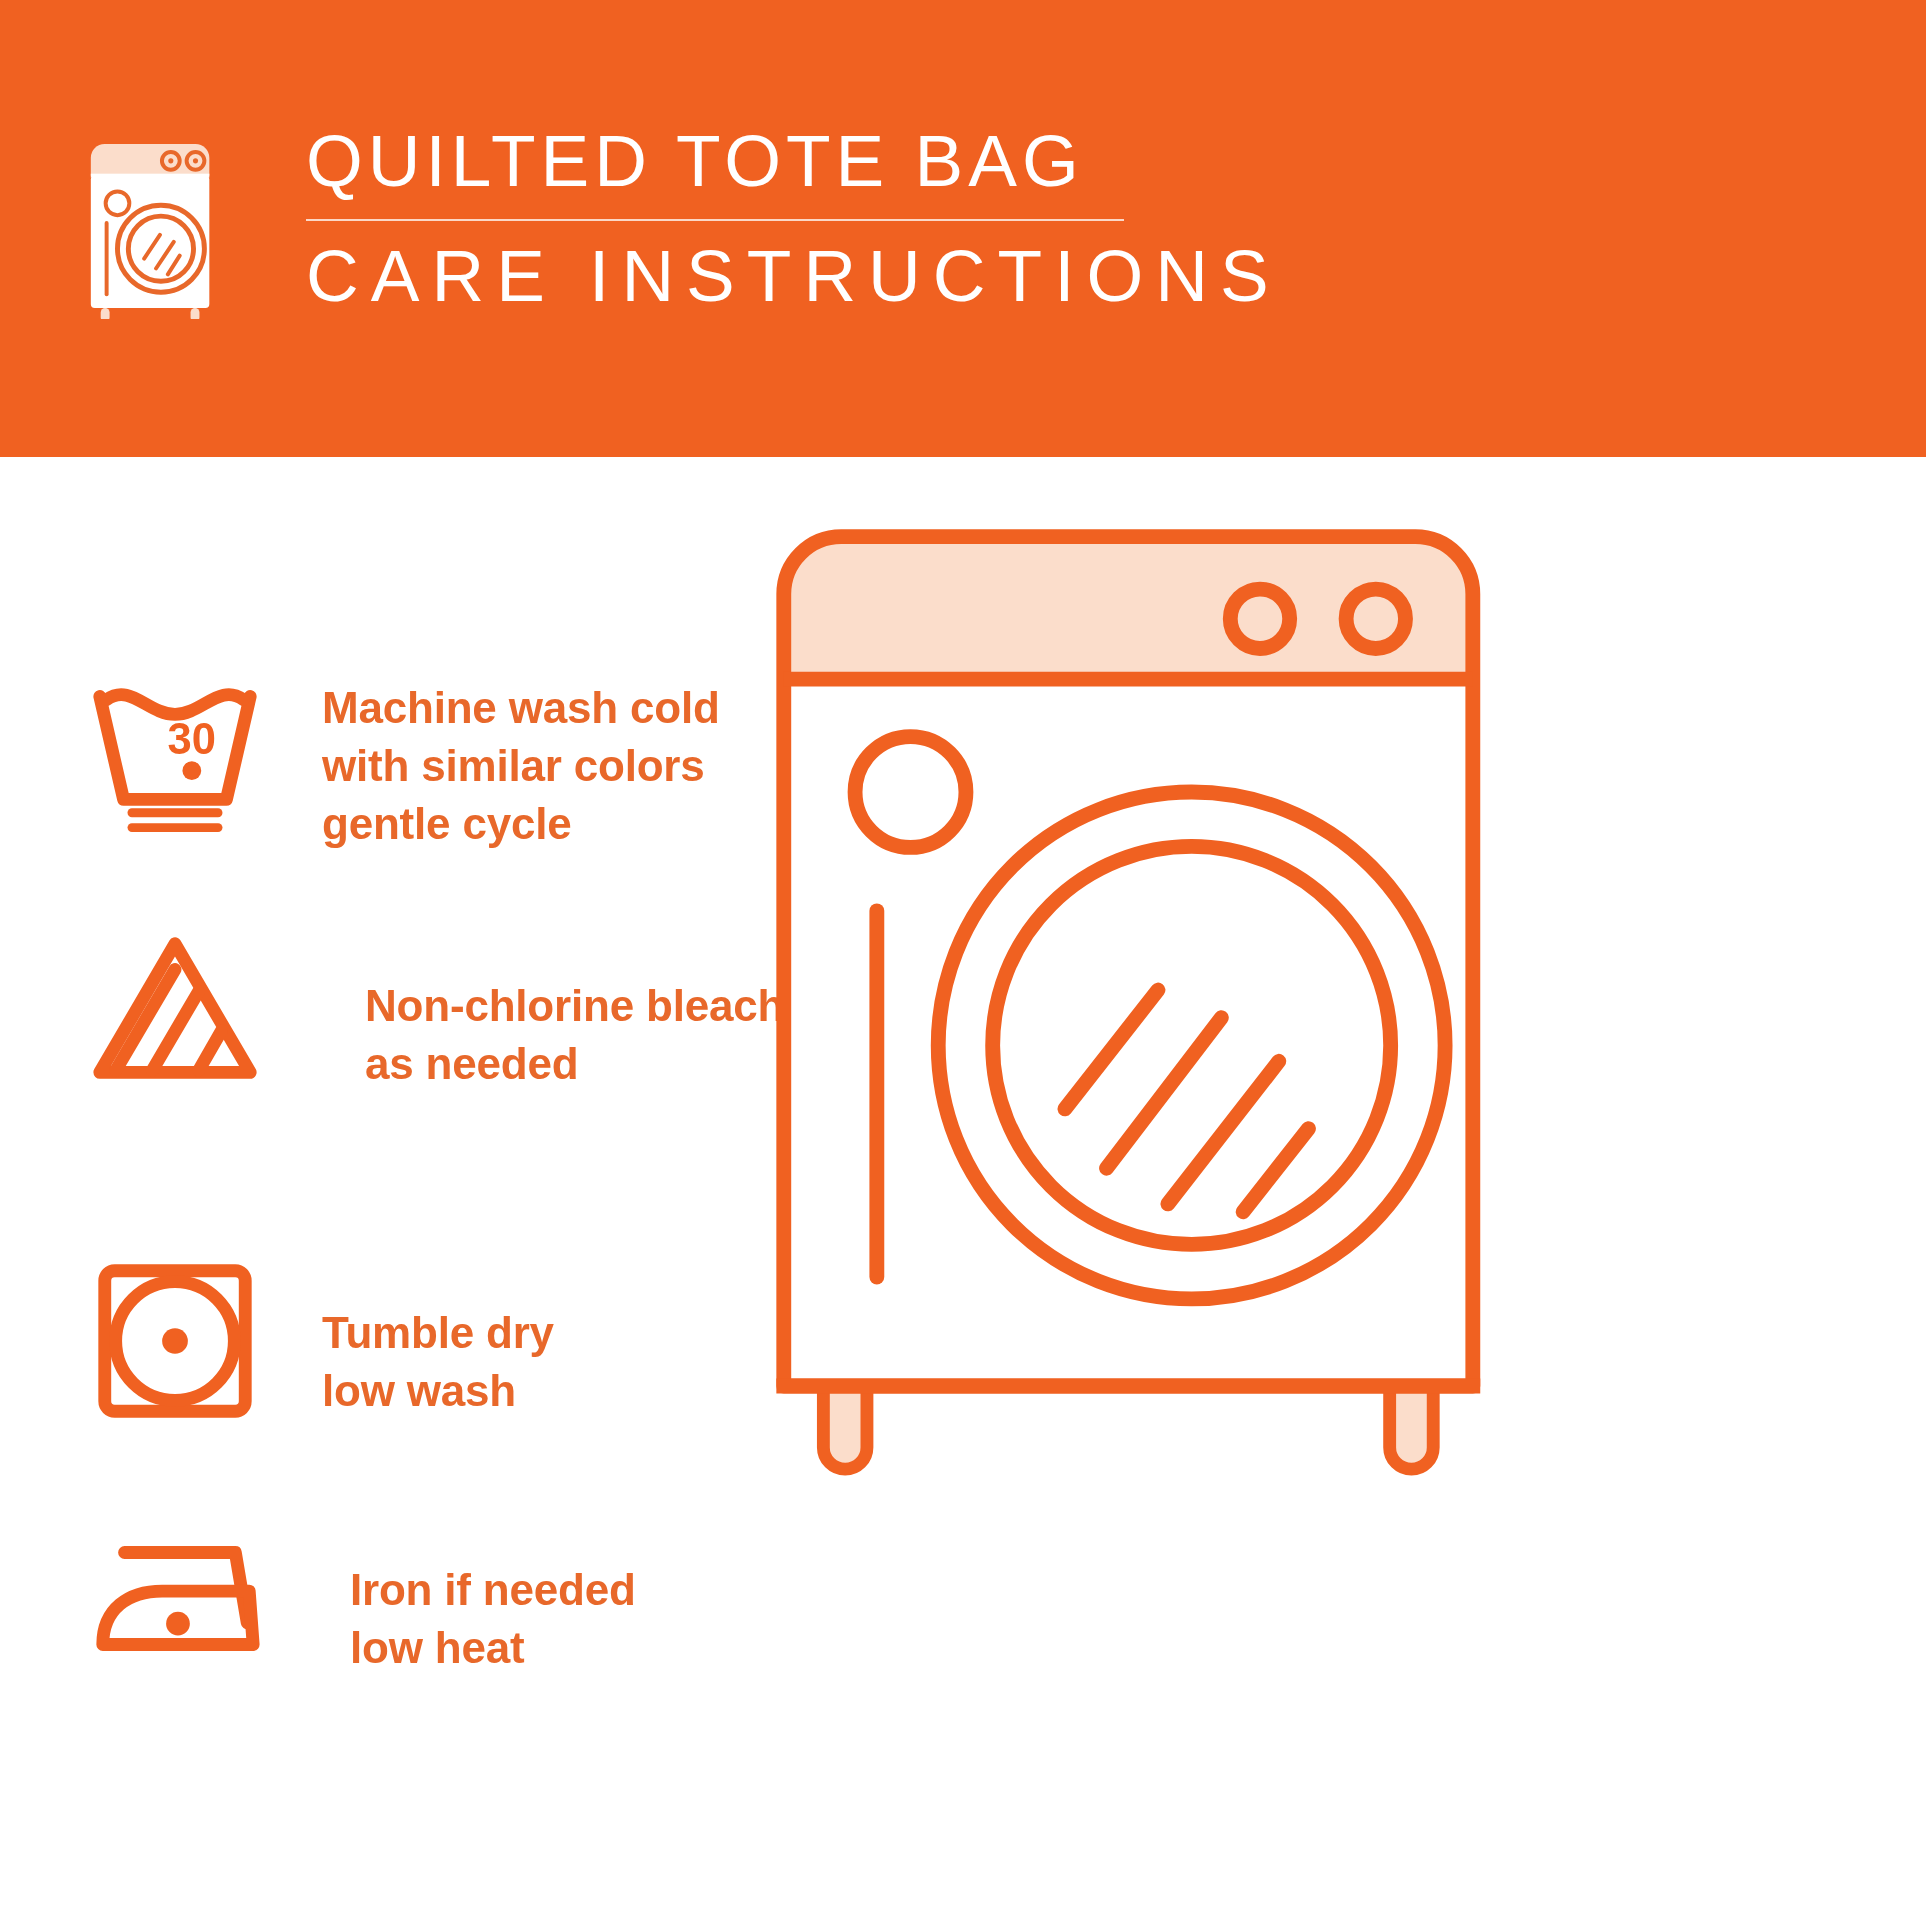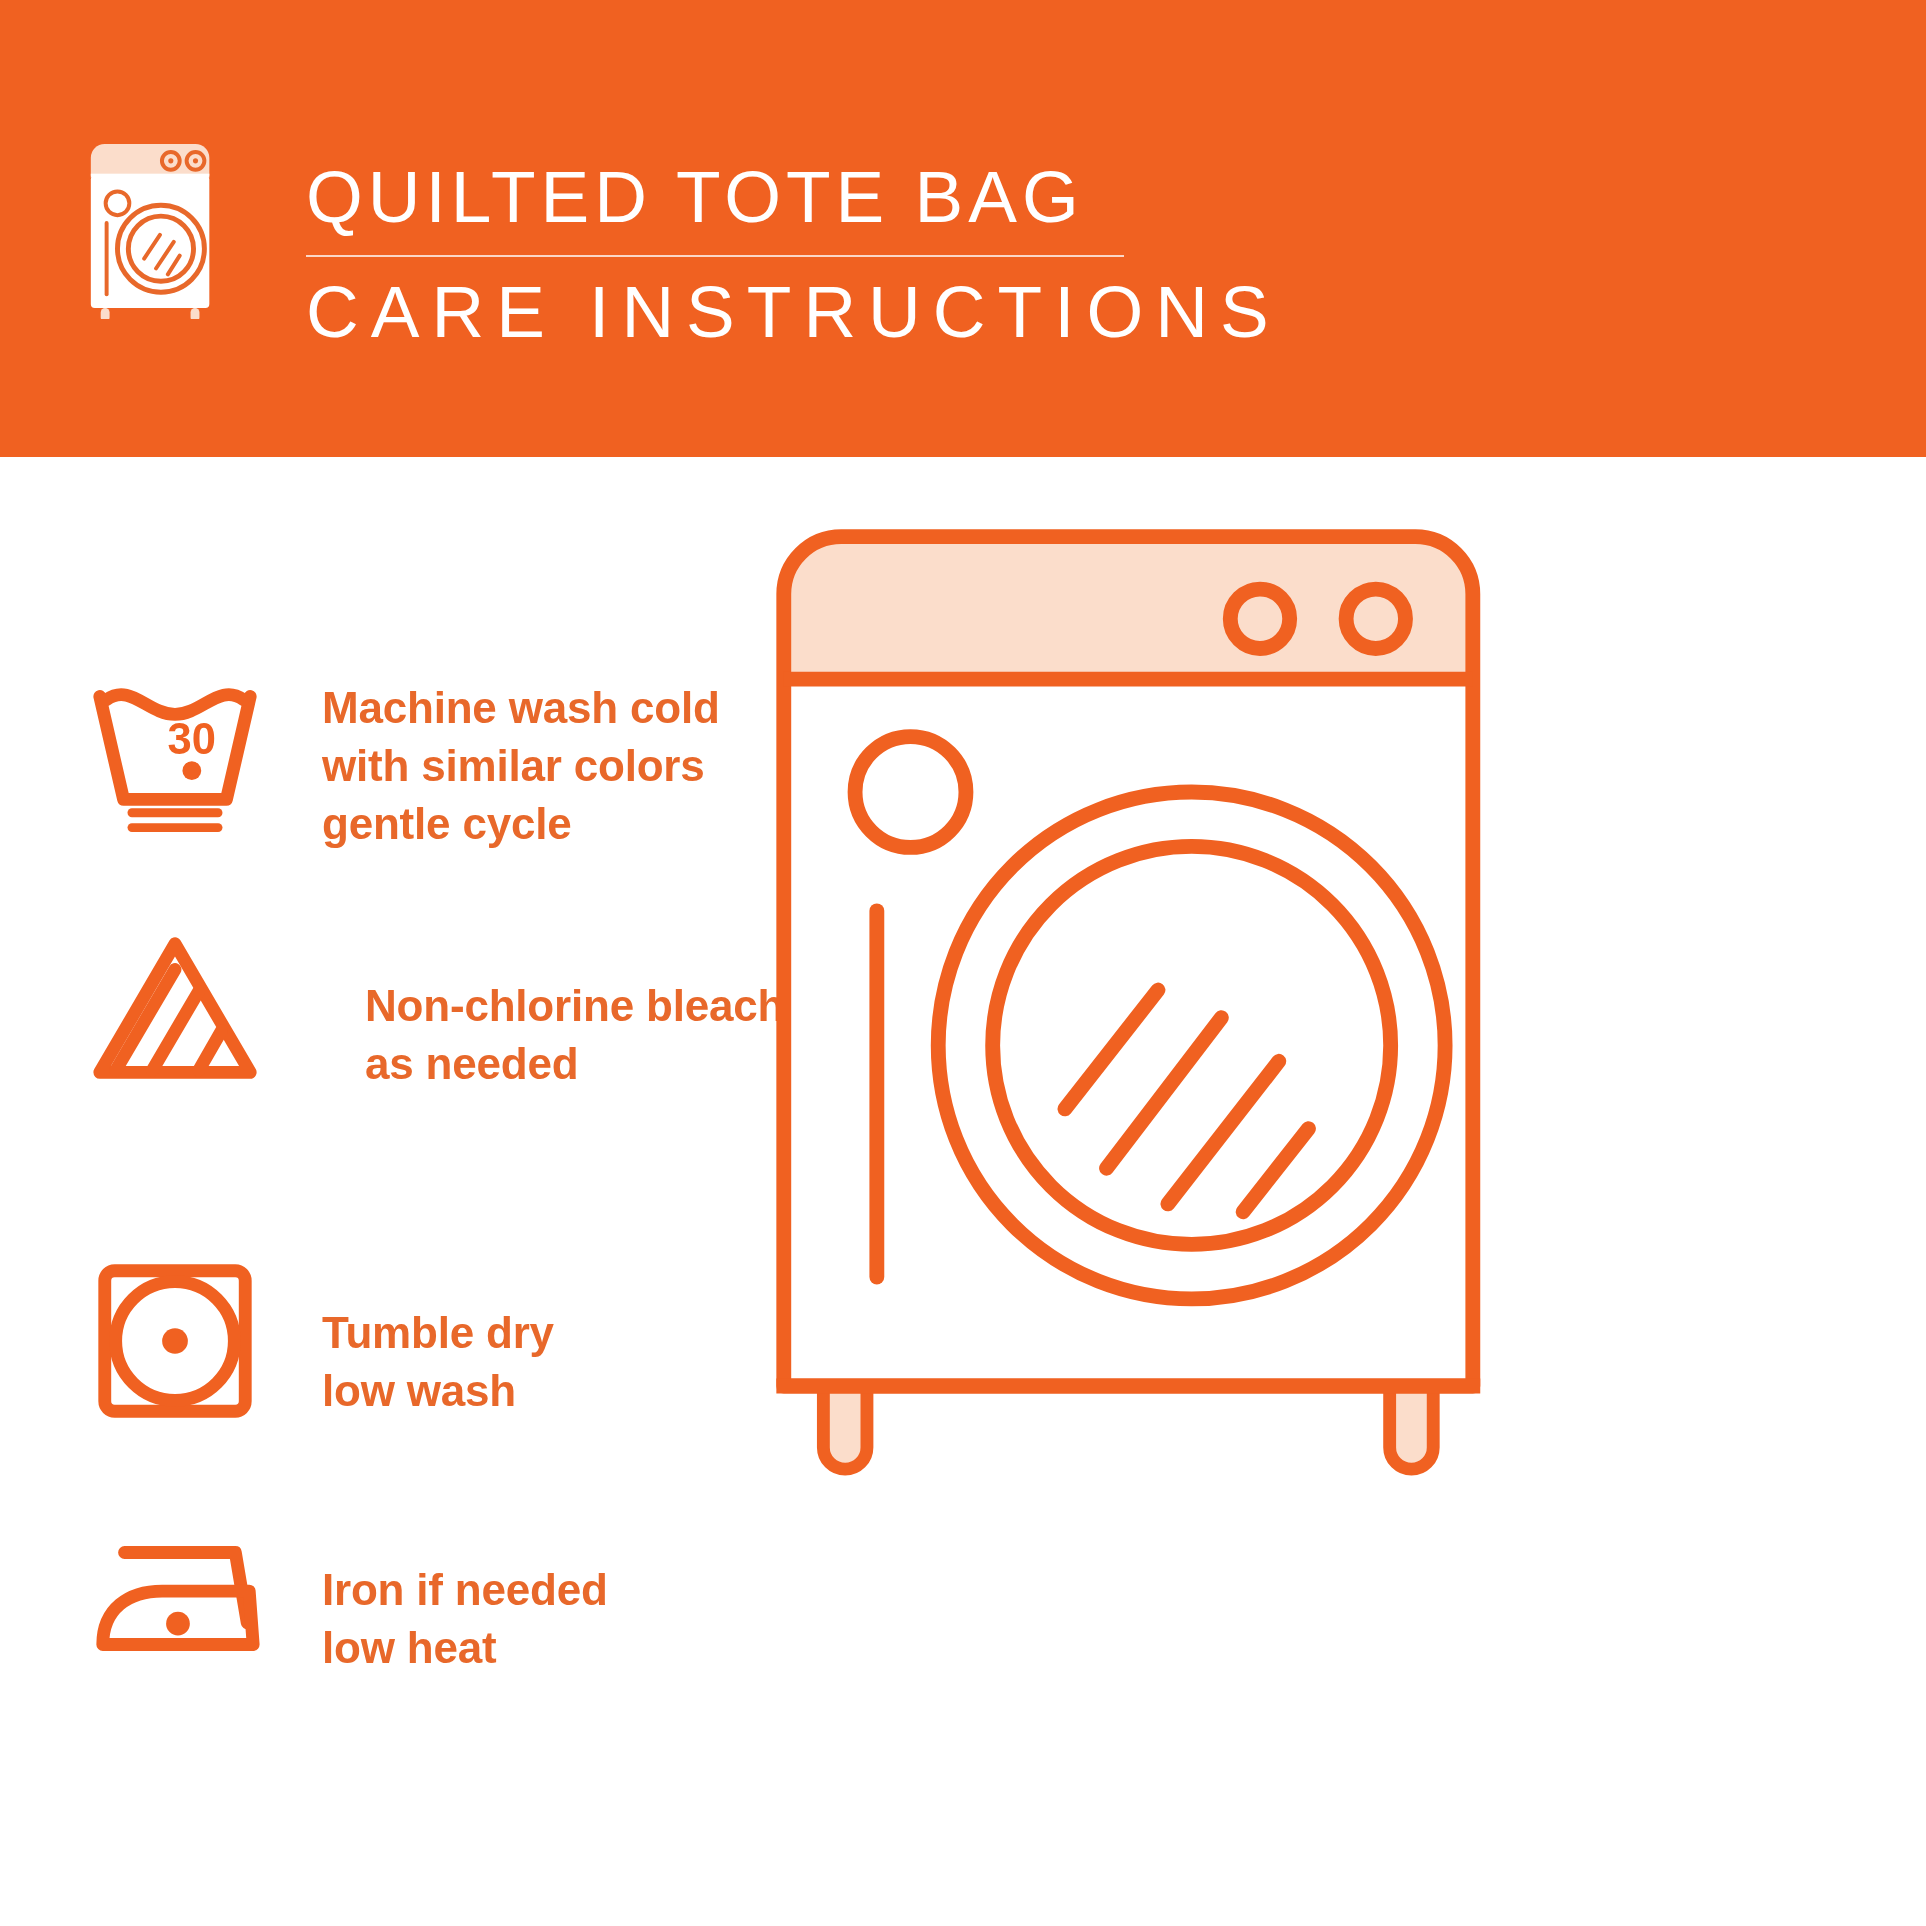--- a/index.html
+++ b/index.html
@@ -43,21 +43,20 @@
     display: block;
   }
   .title-line1 {
     font-size: 73px;
     letter-spacing: 5px;
     color: #FFFFFF;
     font-weight: 400;
     line-height: 1.0;
     white-space: nowrap;
     padding-bottom: 22px;
-    margin-top: 36px;
   }
   .title-rule {
     width: 818px;
     height: 2px;
     background: rgba(255,255,255,0.75);
   }
   .title-line2 {
     font-size: 73px;
     letter-spacing: 12px;
     color: #FFFFFF;
@@ -78,21 +77,21 @@
   .care-row {
     position: absolute;
     left: 83px;
     display: flex;
     align-items: center;
     width: 812px;
   }
   .care-row.r0 { top: 180px; }
   .care-row.r1 { top: 465px; gap: 43px; }
   .care-row.r2 { top: 792px; }
-  .care-row.r3 { top: 1049px; }
+  .care-row.r3 { top: 1049px; gap: 28px; }
 
   .care-icon {
     width: 184px;
     height: 184px;
     flex: 0 0 auto;
   }
   .care-label {
     margin-left: 55px;
     color: #E8682A;
     font-size: 44px;

